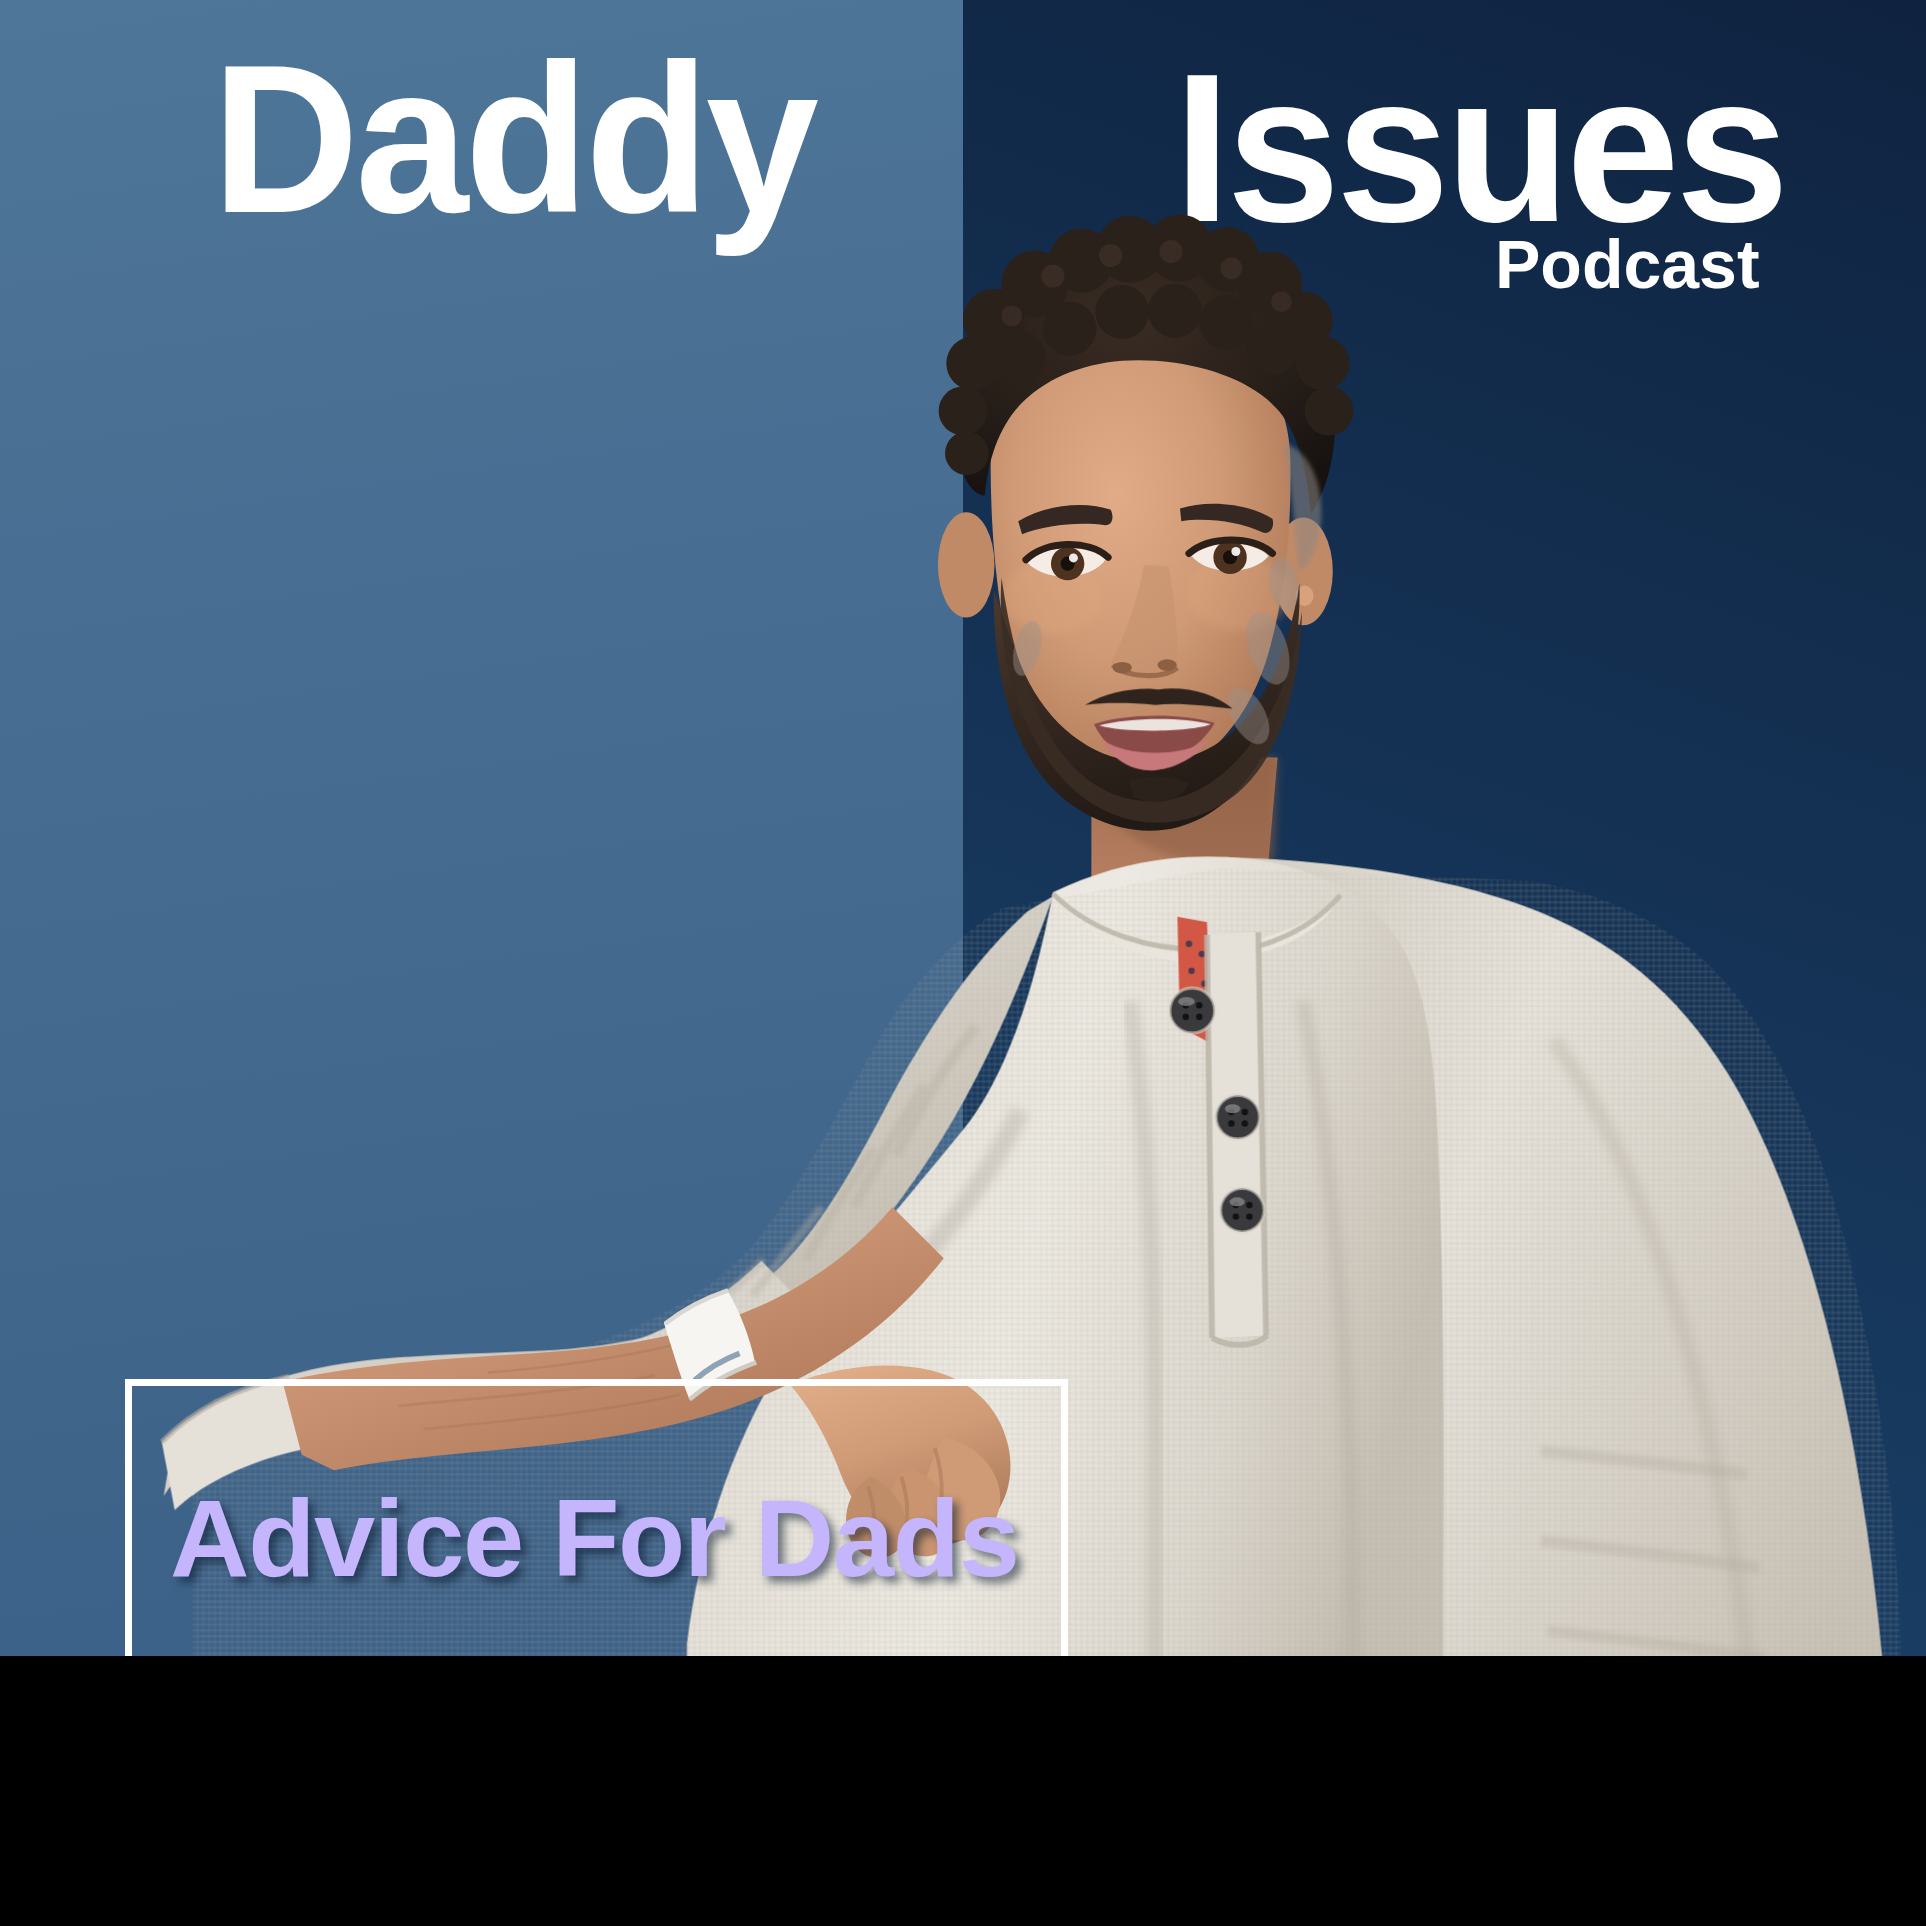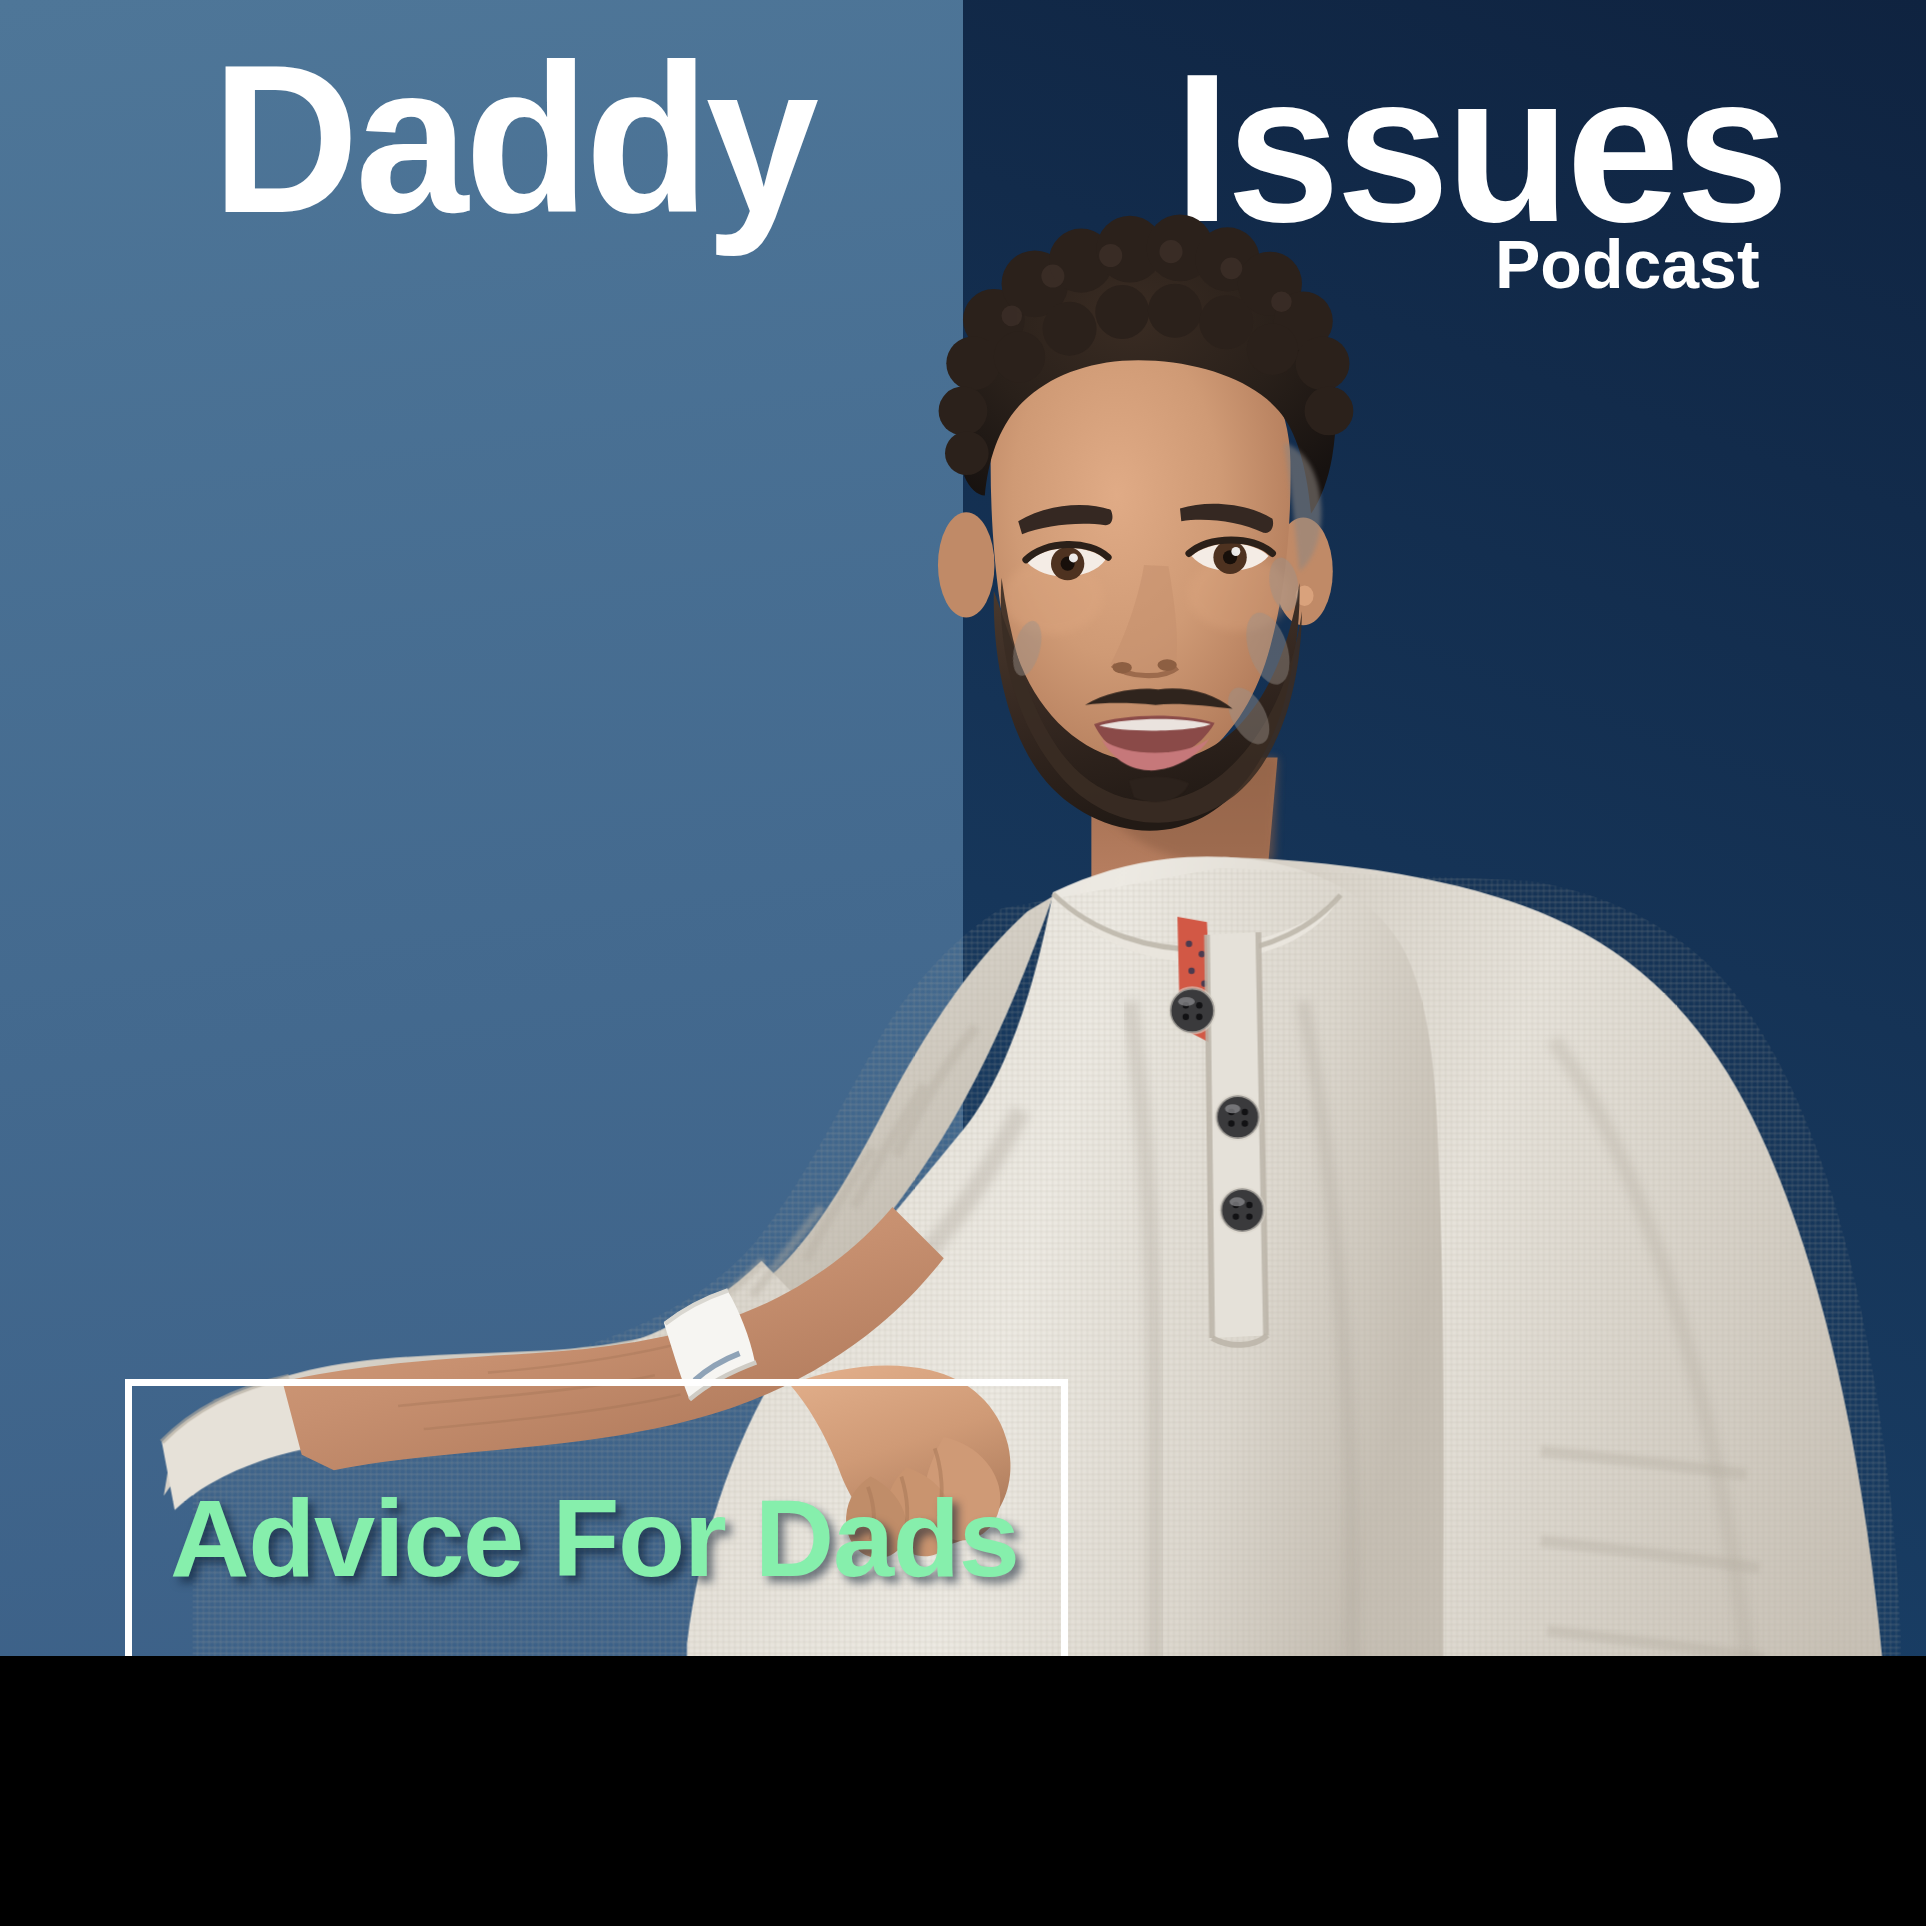--- a/index.html
+++ b/index.html
@@ -509,16 +509,16 @@
   </svg>
 
   <div class="title-daddy" style="color: rgb(255, 255, 255);">Daddy</div>
 
   <div class="title-issues" style="color: rgb(255, 255, 255);">Issues</div>
 
   <div class="title-podcast" style="color: rgb(255, 255, 255);">Podcast</div>
 
   <div class="tagline-box" style="border-color: rgb(255, 255, 255);"></div>
 
-  <div class="tagline-text" style="color: #86efac;">Advice For Dads</div>
+  <div class="tagline-text" style="color: #c4b5fd;">Advice For Dads</div>
 
 </div>
 
 
 </body></html>

